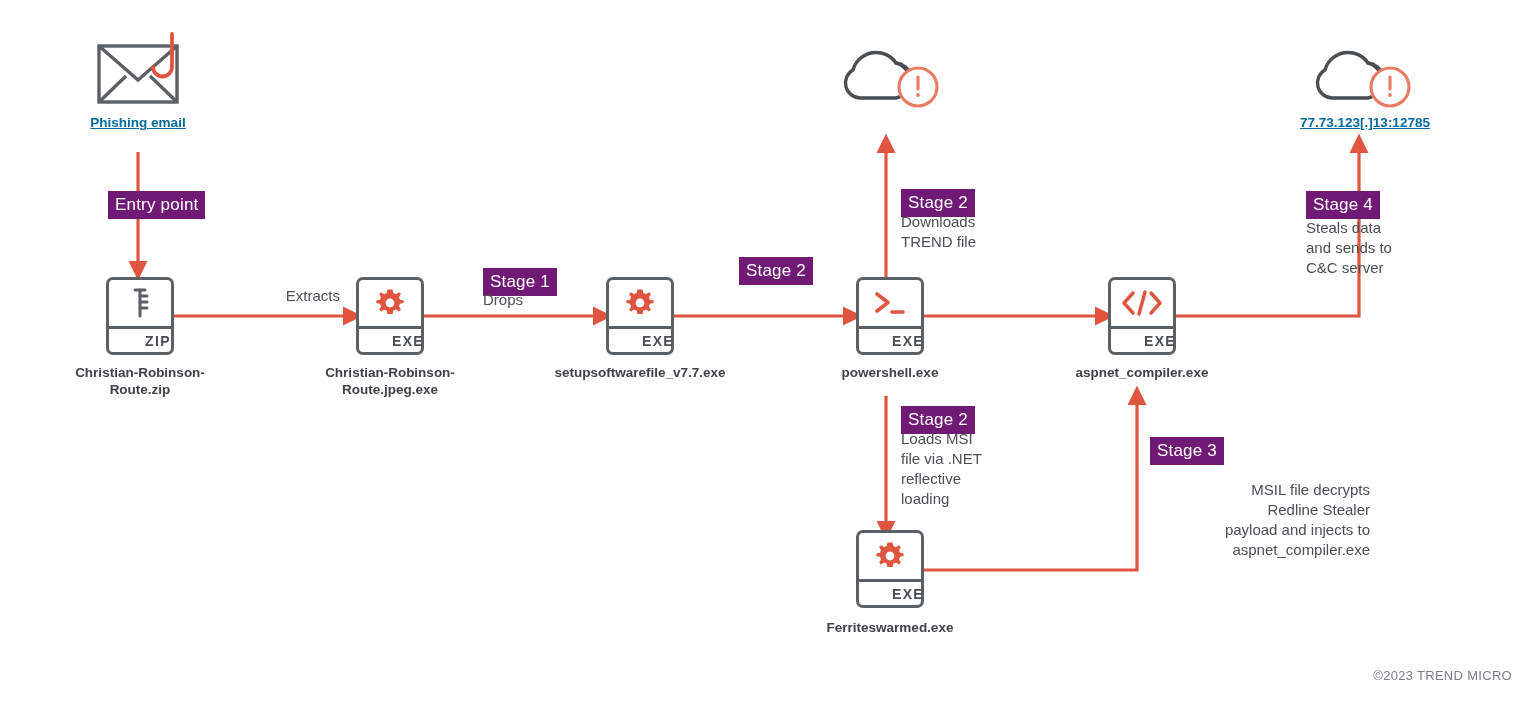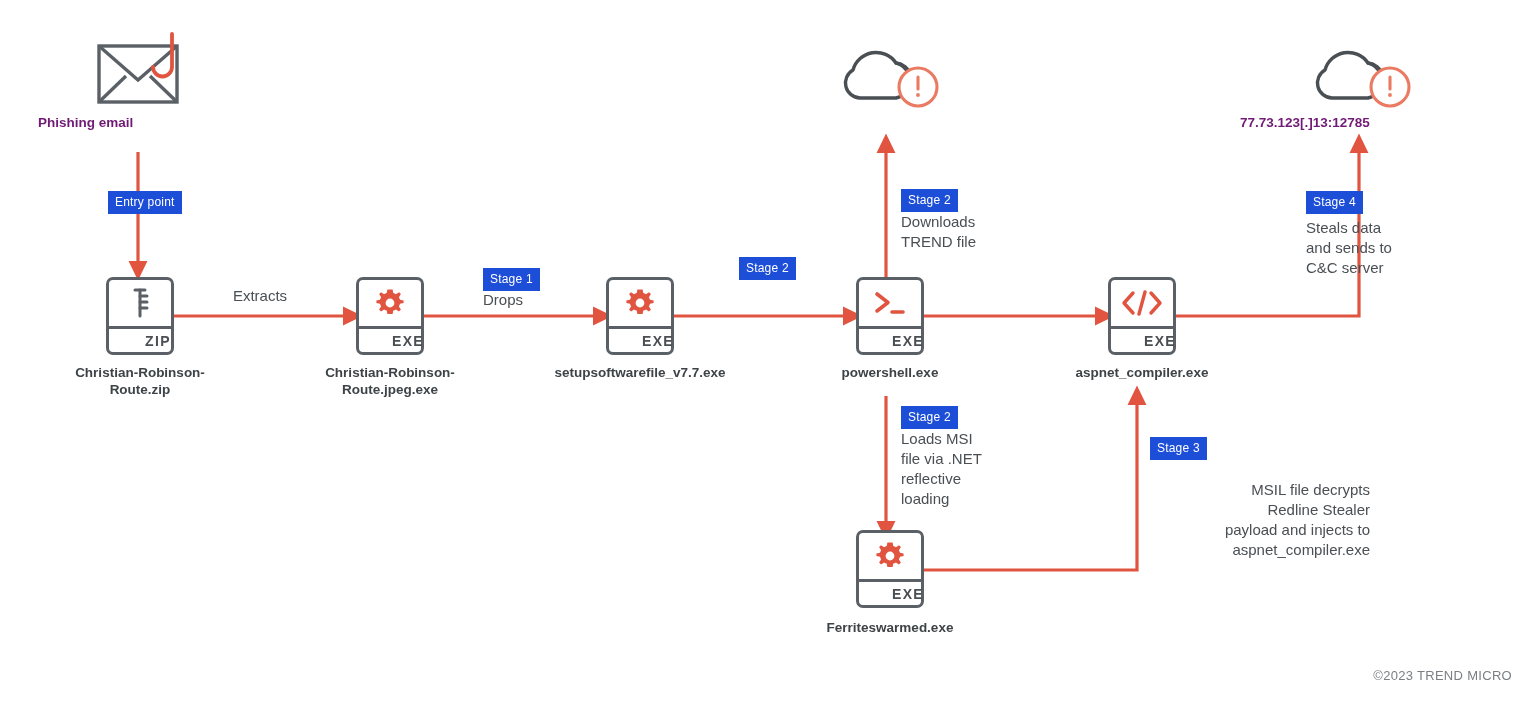--- a/index.html
+++ b/index.html
@@ -72,34 +72,35 @@
     font-size: 13.5px;
     font-weight: bold;
     color: #3d4347;
     line-height: 1.25;
     white-space: pre-line;
   }
 
   
   .icon-label {
     position: absolute;
-    text-align: left;
+    text-align: center;
     font-size: 13.5px;
     font-weight: bold;
-    color: #701a75;
+    color: #0369a1;
     line-height: 1.25;
     white-space: pre-line;
+    text-decoration: underline;
   }
 
   
   .badge {
     position: absolute;
-    background: #1d4ed8;
+    background: #701a75;
     color: #ffffff;
-    font-size: 12px;
+    font-size: 17px;
     line-height: 1;
     padding: 5px 7px 6px 7px;
     white-space: nowrap;
     letter-spacing: 0.2px;
   }
 
   
   .edge-text {
     position: absolute;
     font-size: 15px;
@@ -284,21 +285,21 @@
       <path d="M58,33 A18,18 0 0 1 73,45" fill="none" stroke="#4a4f54" stroke-width="3.4" stroke-linecap="round"></path>
       <circle cx="80" cy="57" r="19" fill="#ffffff" stroke="#ea7a62" stroke-width="3.1"></circle>
       <path d="M80,47 L80,59" stroke="#ea7a62" stroke-width="3.1" stroke-linecap="round"></path>
       <circle cx="80" cy="65" r="1.9" fill="#ea7a62"></circle>
     </svg>
   </div>
   <div class="icon-label" style="left:1240px; top:115px; width:250px;">77.73.123[.]13:12785</div>
 
   <div class="badge" style="left:108px; top:191px;">Entry point</div>
 
-  <div class="edge-text center" style="left:180px; top:286px; width:160px;">Extracts</div>
+  <div class="edge-text center" style="left:180px; top:286px; width:160px;text-align:right;">Extracts</div>
 
   <div class="badge" style="left:483px; top:268px;">Stage 1</div>
   <div class="edge-text" style="left:483px; top:290px; width:160px;">Drops</div>
 
   <div class="badge" style="left:739px; top:257px;">Stage 2</div>
 
   <div class="badge" style="left:901px; top:189px;">Stage 2</div>
   <div class="edge-text" style="left:901px; top:212px; width:160px;">Downloads
 TREND file</div>
 

